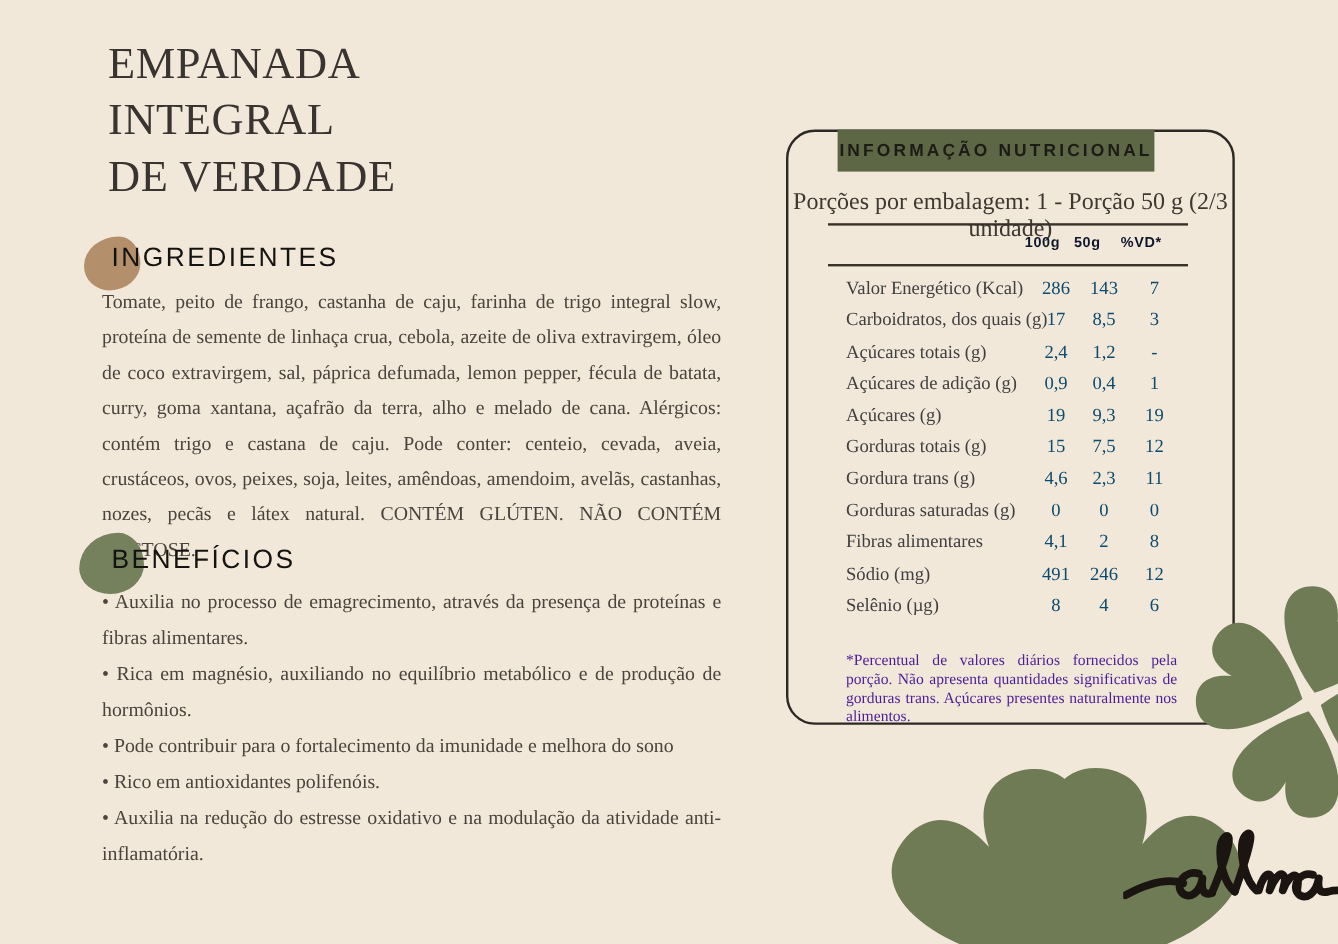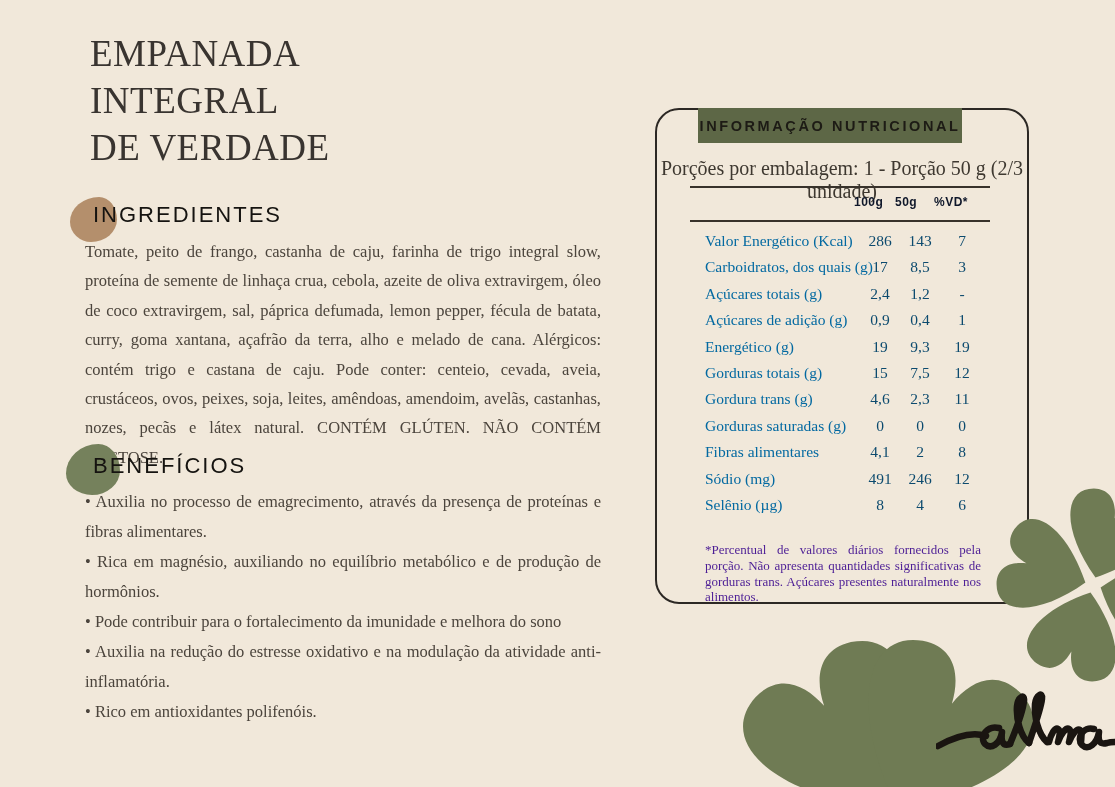--- a/index.html
+++ b/index.html
@@ -88,21 +88,21 @@
     font-family:"Liberation Sans", sans-serif;
     font-size:12px;font-weight:700;letter-spacing:.5px;color:#0f172a;
   }
   .col-100{left:197px;width:52px;}
   .col-50{left:238px;width:50px;}
   .col-vd{left:277px;width:56px;}
   .nut-rows{position:absolute;left:0;top:119px;width:100%;}
   .nut-row{position:relative;height:26.4px;}
   .nut-row .lbl{
     position:absolute;left:48px;top:3px;
-    font-size:15.5px;color:#0369a1;white-space:nowrap;
+    font-size:15.5px;color:#404040;white-space:nowrap;
   }
   .nut-row .val{
     position:absolute;top:3px;text-align:center;
     font-size:15.5px;color:#0c4a6e;
   }
   .val-100{left:197px;width:52px;}
   .val-50{left:238px;width:50px;}
   .val-vd{left:277px;width:56px;}
   .nut-footnote{
     position:absolute;left:48px;top:432px;width:276px;
@@ -128,22 +128,22 @@
   <div class="blob blob-tan"></div>
   <h2 class="section-heading heading-ingredientes">INGREDIENTES</h2>
   <p class="ingredients-body">Tomate, peito de frango, castanha de caju, farinha de trigo integral slow, proteína de semente de linhaça crua, cebola, azeite de oliva extravirgem, óleo de coco extravirgem, sal, páprica defumada, lemon pepper, fécula de batata, curry, goma xantana, açafrão da terra, alho e melado de cana. Alérgicos: contém trigo e castana de caju. Pode conter: centeio, cevada, aveia, crustáceos, ovos, peixes, soja, leites, amêndoas, amendoim, avelãs, castanhas, nozes, pecãs e látex natural. CONTÉM GLÚTEN. NÃO CONTÉM LACTOSE.</p>
 
   <div class="blob blob-green"></div>
   <h2 class="section-heading heading-beneficios">BENEFÍCIOS</h2>
   <ul class="benefits-list">
       <li class="benefit-item">Auxilia no processo de emagrecimento, através da presença de proteínas e fibras alimentares.</li>
       <li class="benefit-item">Rica em magnésio, auxiliando no equilíbrio metabólico e de produção de hormônios.</li>
       <li class="benefit-item">Pode contribuir para o fortalecimento da imunidade e melhora do sono</li>
+      <li class="benefit-item">Rico em antioxidantes polifenóis.</li>
       <li class="benefit-item">Auxilia na redução do estresse oxidativo e na modulação da atividade anti-inflamatória.</li>
-      <li class="benefit-item">Rico em antioxidantes polifenóis.</li>
     </ul>
 
   <div class="nut-box">
     <div class="nut-header">INFORMAÇÃO NUTRICIONAL</div>
     <div class="nut-servings">Porções por embalagem: 1 - Porção 50 g (2/3 unidade)</div>
     <div class="nut-rule rule-1"></div>
     <div class="nut-colhead">
       <span class="col-100">100g</span>
       <span class="col-50">50g</span>
       <span class="col-vd">%VD*</span>
@@ -168,21 +168,21 @@
           <span class="val val-50">1,2</span>
           <span class="val val-vd">-</span>
         </div>
         <div class="nut-row">
           <span class="lbl">Açúcares de adição (g)</span>
           <span class="val val-100">0,9</span>
           <span class="val val-50">0,4</span>
           <span class="val val-vd">1</span>
         </div>
         <div class="nut-row">
-          <span class="lbl">Energético (g)</span>
+          <span class="lbl">Açúcares (g)</span>
           <span class="val val-100">19</span>
           <span class="val val-50">9,3</span>
           <span class="val val-vd">19</span>
         </div>
         <div class="nut-row">
           <span class="lbl">Gorduras totais (g)</span>
           <span class="val val-100">15</span>
           <span class="val val-50">7,5</span>
           <span class="val val-vd">12</span>
         </div>

